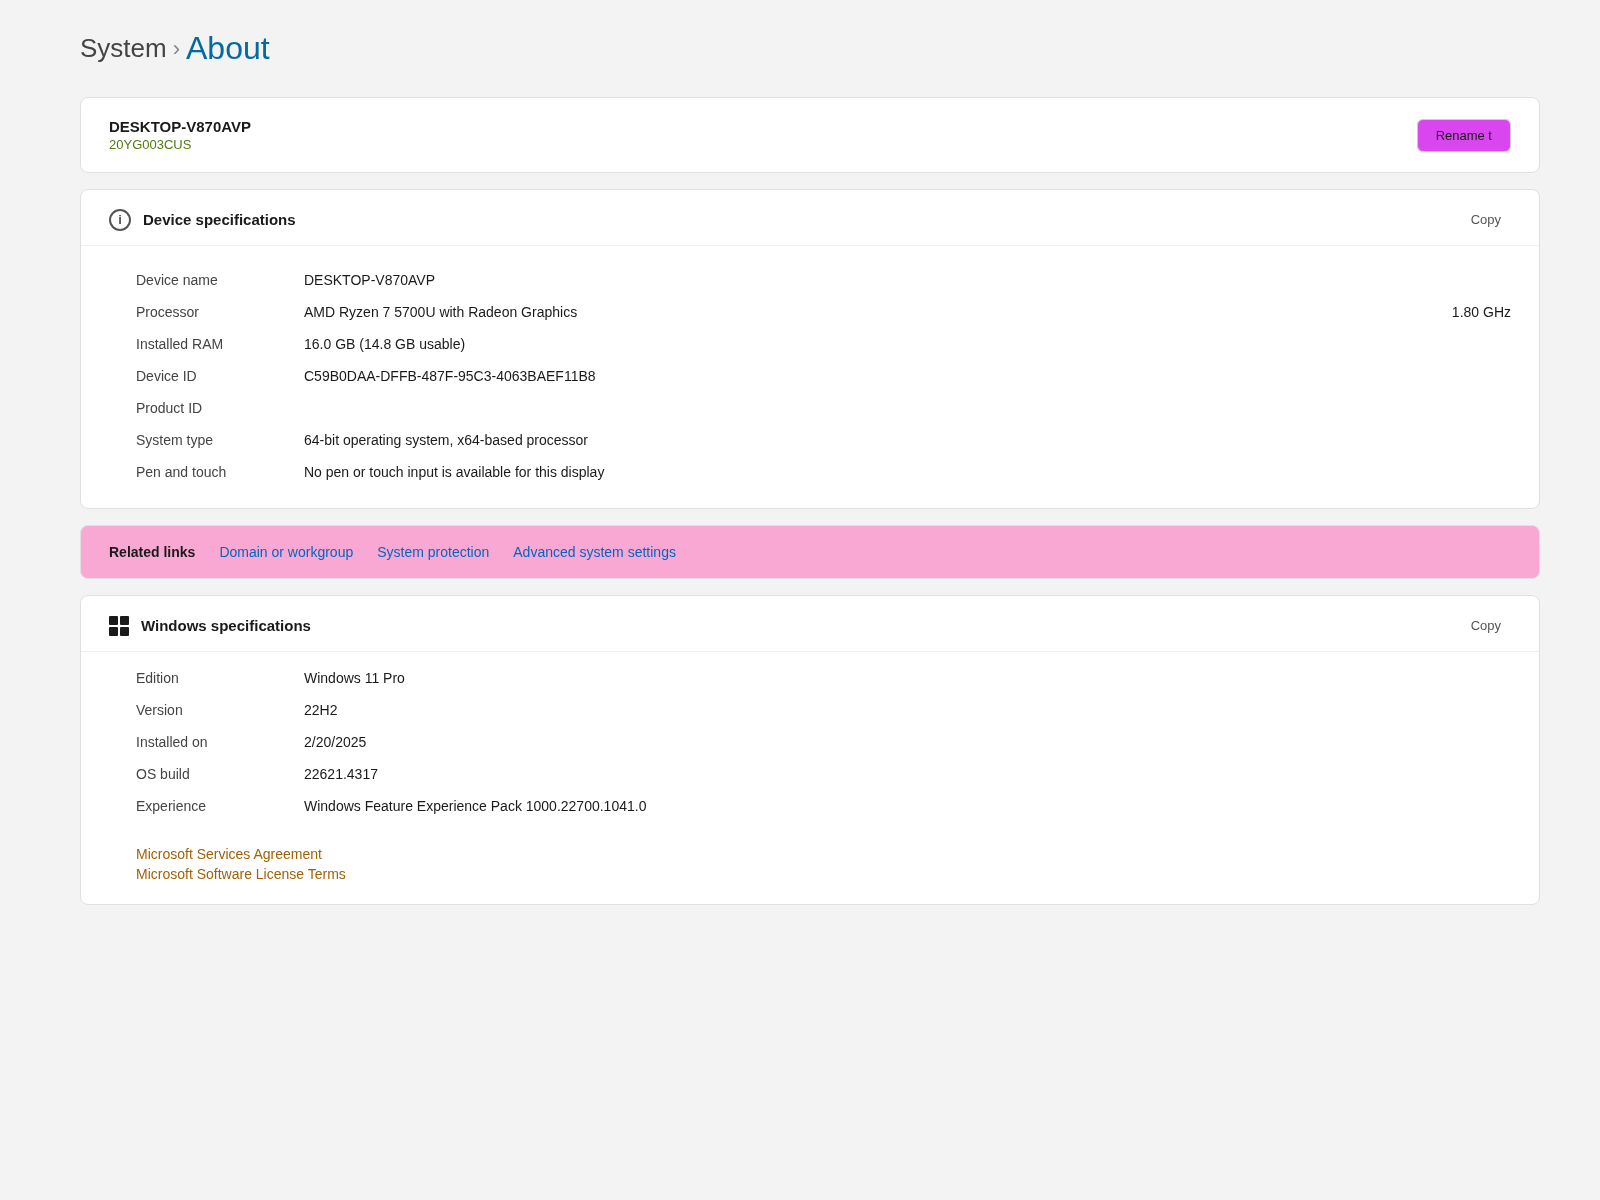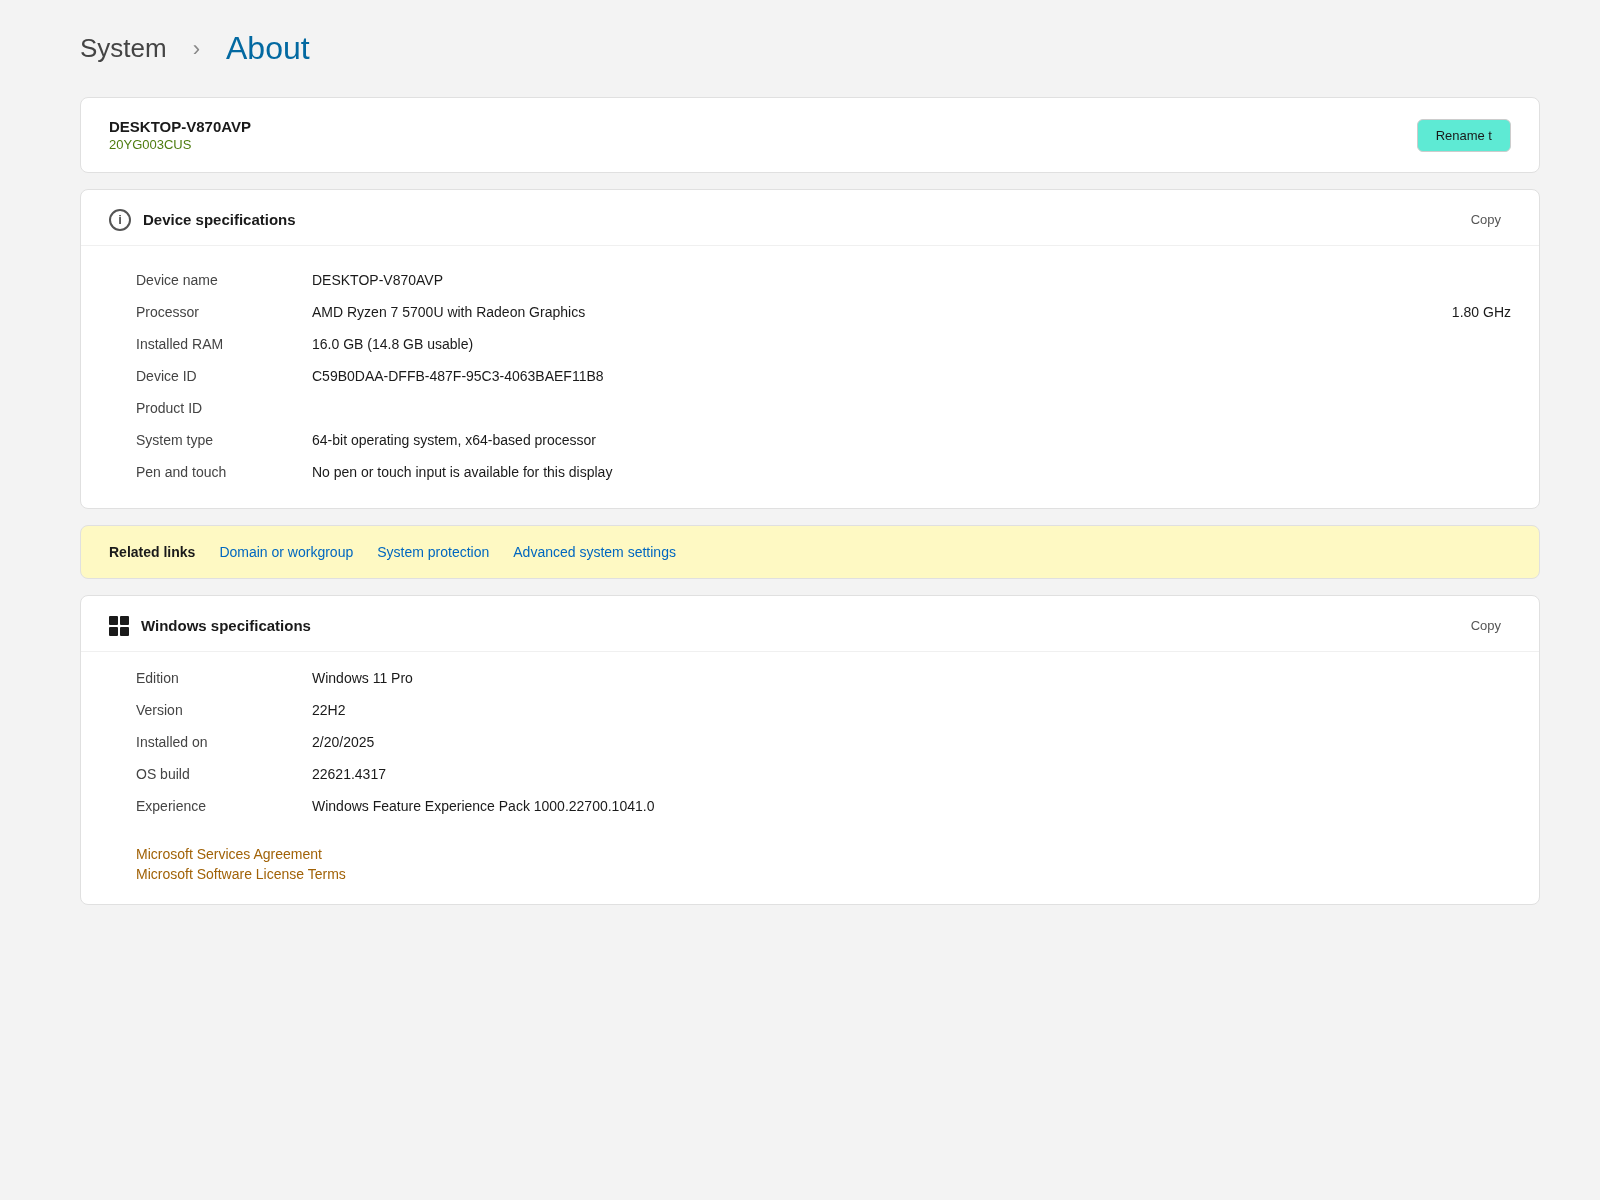--- a/index.html
+++ b/index.html
@@ -18,21 +18,21 @@
     }
 
     .page-container {
       padding: 30px 60px 60px 80px;
       max-width: 1600px;
     }
 
     .breadcrumb {
       display: flex;
       align-items: center;
-      gap: 22px;
+      gap: 2px;
       margin-bottom: 30px;
     }
 
     .breadcrumb-system {
       font-size: 26px;
       font-weight: 400;
       color: #444;
     }
 
     .breadcrumb-separator {
@@ -64,21 +64,21 @@
       color: #1a1a1a;
     }
 
     .device-header-info .device-model {
       font-size: 13px;
       color: #4d7c0f;
       margin-top: 2px;
     }
 
     .rename-button {
-      background: #5eead4;
+      background: #d946ef;
       border: 1px solid #ccc;
       border-radius: 6px;
       padding: 8px 18px;
       font-size: 13px;
       color: #1a1a1a;
       cursor: pointer;
       white-space: nowrap;
     }
 
     .section-card {
@@ -120,21 +120,21 @@
     }
 
     .specs-table {
       padding: 18px 28px 20px 55px;
     }
 
     .spec-row {
       display: flex;
       align-items: flex-start;
       padding: 8px 0;
-      gap: 16px;
+      gap: 8px;
     }
 
     .spec-label {
       min-width: 160px;
       font-size: 14px;
       color: #444;
       font-weight: 400;
       flex-shrink: 0;
     }
 
@@ -144,21 +144,21 @@
       flex: 1;
     }
 
     .spec-value-extra {
       margin-left: 30px;
       font-size: 14px;
       color: #1a1a1a;
     }
 
     .related-links-section {
-      background: #fef9c3;
+      background: #f9a8d4;
       border-radius: 8px;
       border: 1px solid #e0e0e0;
       padding: 18px 28px;
       margin-bottom: 16px;
       display: flex;
       align-items: center;
       gap: 16px;
       flex-wrap: wrap;
     }
 

